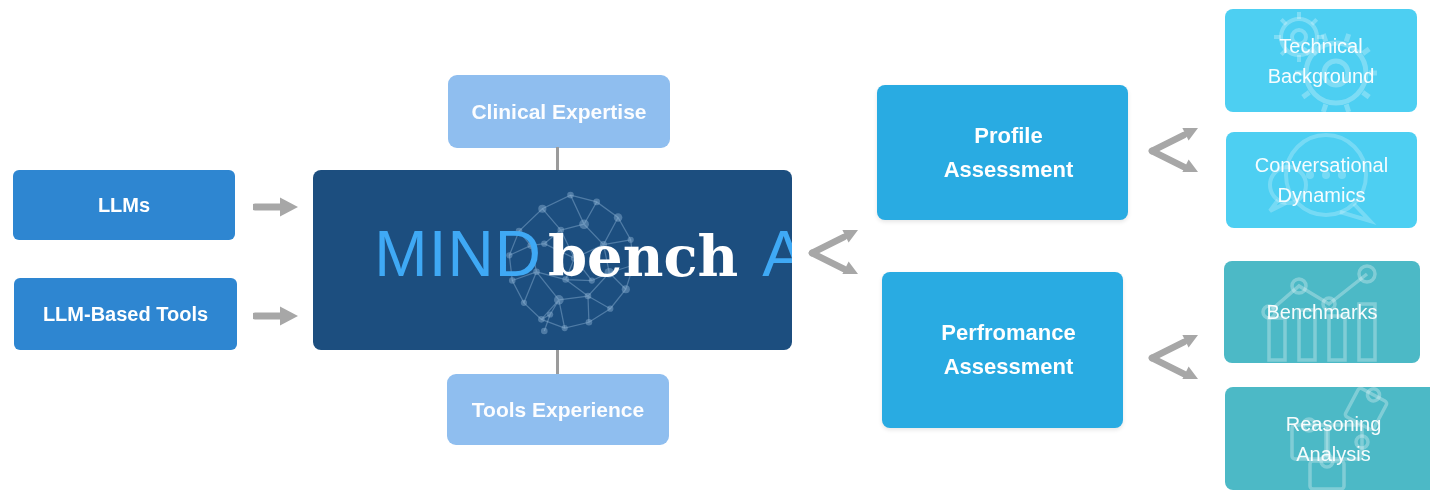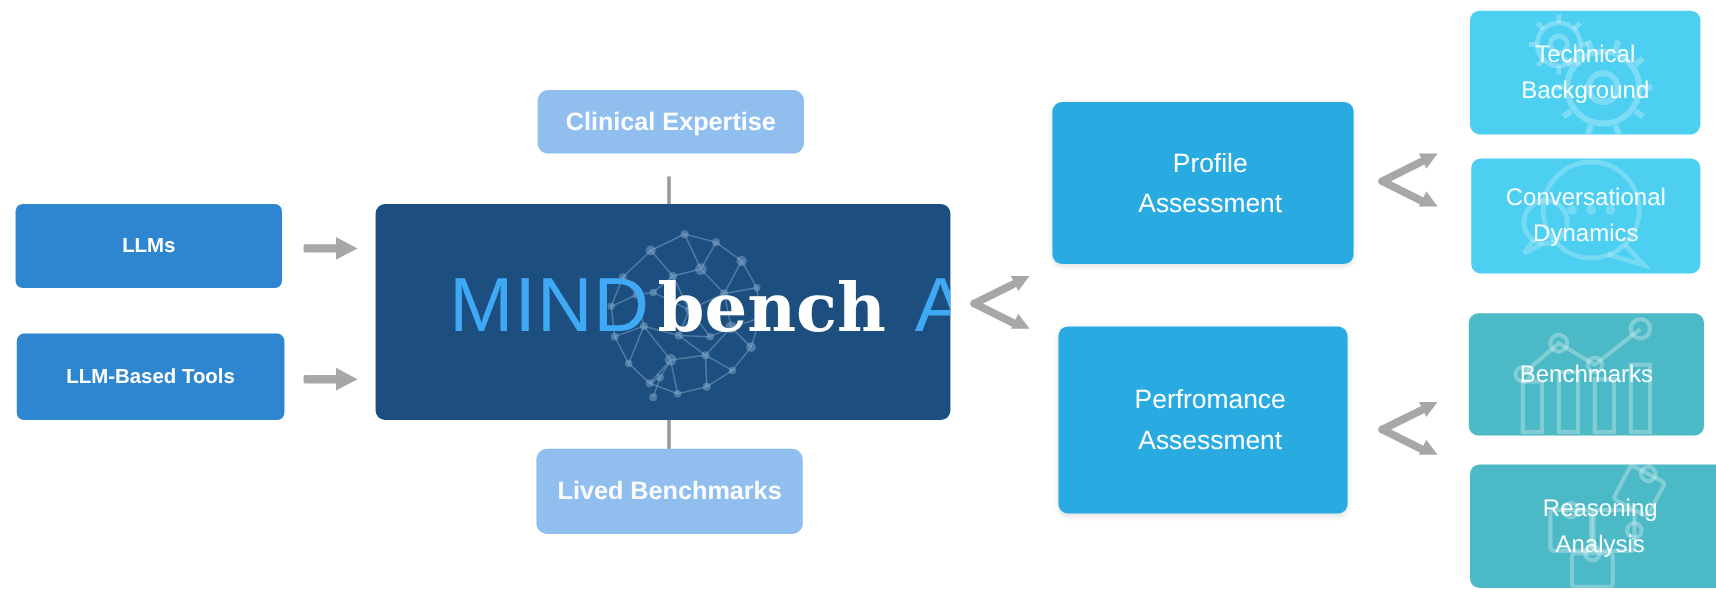--- a/index.html
+++ b/index.html
@@ -4,41 +4,41 @@
 <style>
   html,body { margin:0; padding:0; background:#ffffff; }
   .canvas {
     position:relative; width:1430px; height:503px; background:#ffffff;
     font-family:"Liberation Sans", sans-serif; overflow:hidden;
   }
   .box {
     position:absolute; display:flex; align-items:center; justify-content:center;
     text-align:center; color:#ffffff; box-sizing:border-box;
   }
-  .input-box  { background:var(--input-blue,#2E86D1); border-radius:6px; font-weight:bold; font-size:17px; }
+  .input-box  { background:var(--input-blue,#2E86D1); border-radius:6px; font-weight:bold; font-size:20px; }
   #box-llms      { left:13px;  top:170px; width:222px; height:70px; }
   #box-llm-tools { left:14px;  top:278px; width:223px; height:72px; }
 
   .context-box { background:var(--context-blue,#8FBEEF); border-radius:9px; font-weight:bold; font-size:21px; color:rgba(255,255,255,0.97); }
-  #box-clinical { left:448px; top:75px;  width:222px; height:53px; }
+  #box-clinical { left:448px; top:75px;  width:222px; height:73px; }
   #box-lived    { left:447px; top:374px; width:222px; height:71px; }
 
   .vline { position:absolute; width:3px; background:#9b9b9b; }
   #vline-top    { left:556px; top:147px; height:24px; }
   #vline-bottom { left:556px; top:350px; height:25px; }
 
   .brand-box { left:313px; top:170px; width:479px; height:180px; background:var(--brand-navy,#1C4E7F); border-radius:8px; overflow:hidden; }
   .brain-svg { position:absolute; left:175px; top:16px; width:165px; height:158px; }
   .logo { position:absolute; left:0; width:100%; top:47px; text-align:center; white-space:nowrap; z-index:2;padding-left:47px; }
   .logo-mind  { font-size:64px; font-weight:400; color:var(--logo-blue,#3FA9F5); letter-spacing:1px; }
   .logo-bench { font-size:56px; font-weight:bold; color:#ffffff; font-family:"DejaVu Serif","Liberation Serif",serif; margin-left:6px; }
   .logo-ai    { font-size:64px; font-weight:400; color:var(--logo-blue,#3FA9F5); margin-left:24px; letter-spacing:1px; }
 
   .assessment-box {
-    background:var(--assessment-blue,#29ABE2); border-radius:8px; font-weight:normal;
+    background:var(--assessment-blue,#29ABE2); border-radius:8px; font-weight:bold;
     font-size:22px; line-height:34px; white-space:pre-line;
     box-shadow:0 2px 4px rgba(0,0,0,0.10);
     padding-left:12px;
   }
   #box-profile     { left:877px; top:85px;  width:251px; height:135px; }
   #box-performance { left:882px; top:272px; width:241px; height:156px; }
 
   .output-box { border-radius:8px; font-size:20px; font-weight:400; line-height:30px;
                 white-space:pre-line; color:rgba(255,255,255,0.95); overflow:hidden; }
   .dimension { background:var(--dimension-cyan,#4DCFF2); }
@@ -78,21 +78,21 @@
     <line x1="2" y1="11" x2="27" y2="11" stroke="#A7A7A7" stroke-width="7" stroke-linecap="round"></line>
     <polygon points="27,1.5 45,11 27,20.5" fill="#A7A7A7"></polygon>
   </svg>
 
   <div class="box context-box" id="box-clinical">
     <span>Clinical Expertise</span>
   </div>
   <div class="vline" id="vline-top"></div>
   <div class="vline" id="vline-bottom"></div>
   <div class="box context-box" id="box-lived">
-    <span>Lived Benchmarks</span>
+    <span>Tools Experience</span>
   </div>
 
   <div class="box brand-box" id="box-brand">
     <svg class="brain-svg" viewBox="0 0 170 160">
       <g stroke="#8FB3D4" stroke-opacity="0.45" stroke-width="1.3" fill="none">
         <path d="M85,8 L112,15 L134,31 L147,54 L150,80 L142,105 L126,125 L104,139 L79,145 L55,136 L37,119 L25,96 L22,70 L32,45 L56,22 Z"></path>
         <path d="M85,8 L99,38 M112,15 L99,38 M99,38 L75,44 M56,22 L75,44 M134,31 L119,59 M99,38 L119,59 M147,54 L119,59 M150,80 L125,88 M119,59 L125,88 M142,105 L125,88 M126,125 L103,112 M125,88 L103,112 M104,139 L103,112 M79,145 L73,116 M103,112 L73,116 M55,136 L73,116 M37,119 L50,87 M73,116 L50,87 M25,96 L50,87 M22,70 L44,60 M50,87 L44,60 M32,45 L44,60 M75,44 L58,58 M44,60 L58,58 M75,44 L89,73 M119,59 L89,73 M58,58 L89,73 M89,73 L80,95 M50,87 L80,95 M103,112 L80,95 M125,88 L107,96 M89,73 L107,96 M80,95 L107,96 M73,116 L64,131 M64,131 L58,148 M55,136 L64,131"></path>
       </g>
       <g fill="#8FB3D4" fill-opacity="0.45">
         <circle cx="85" cy="8" r="3.4"></circle>

